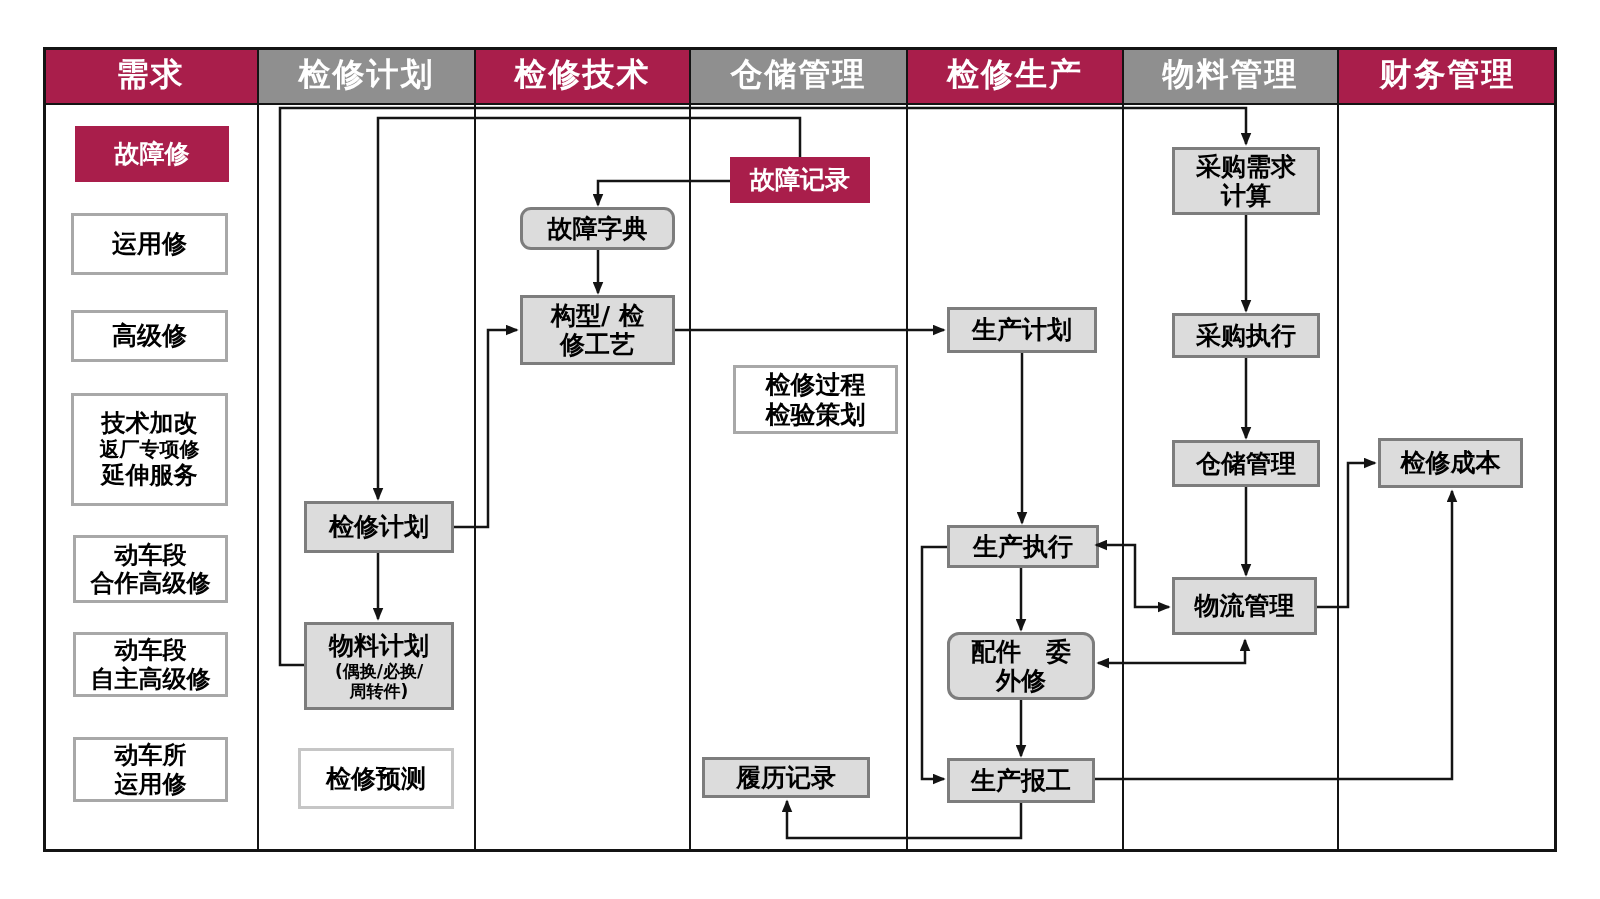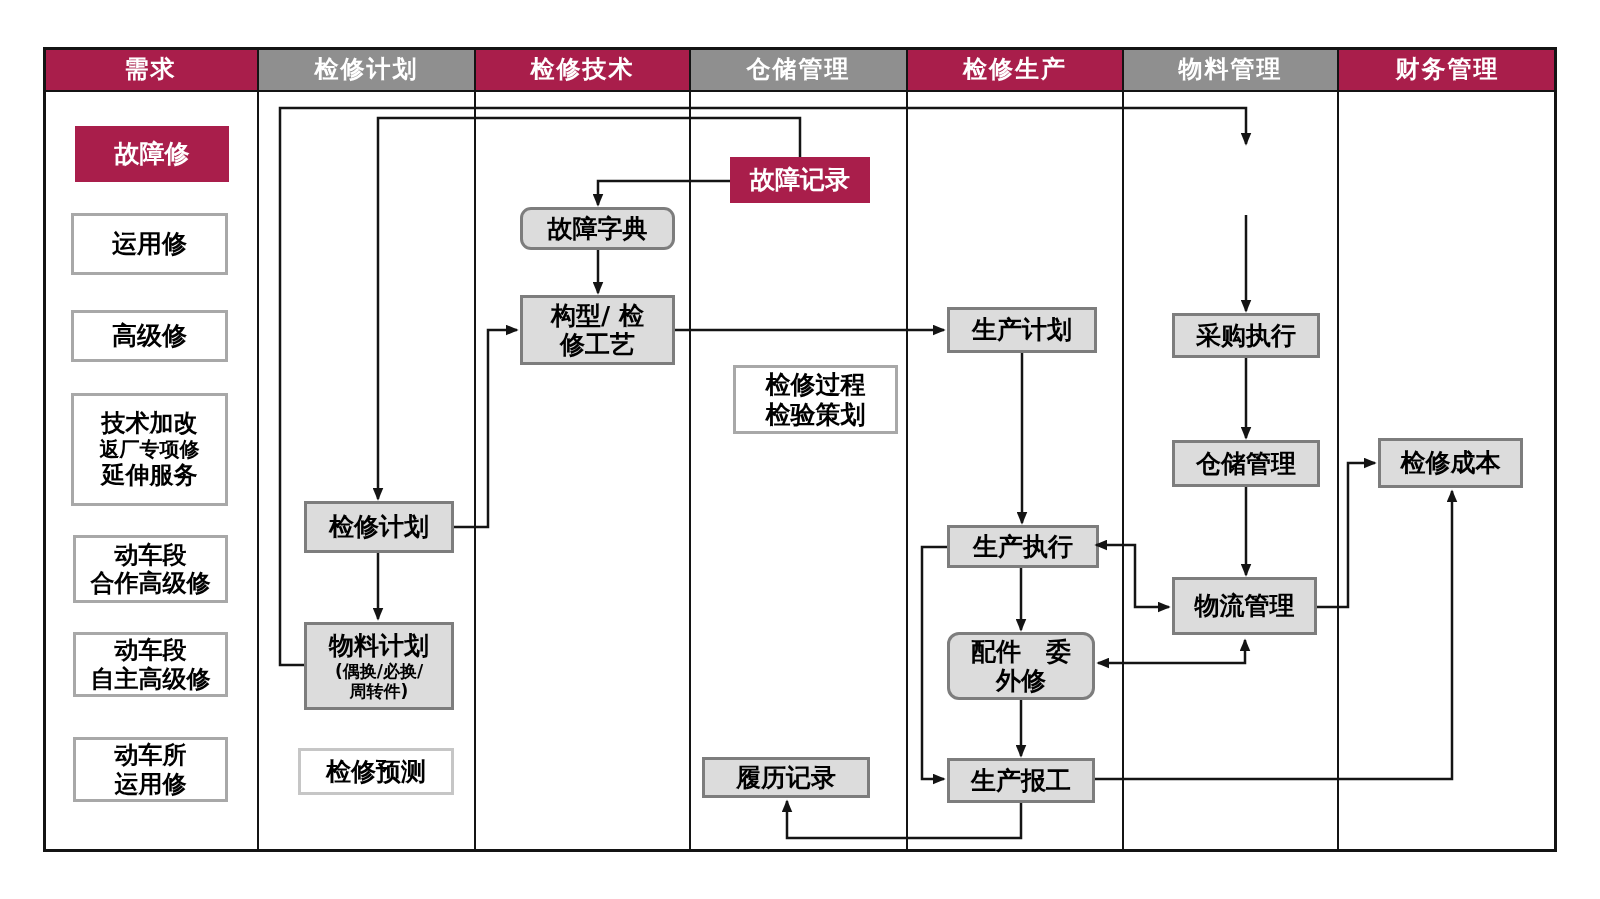--- a/index.html
+++ b/index.html
@@ -9,23 +9,23 @@
     --box-border:#7D7D7D;
     --white-box-border:#A8A8A8;
     --forecast-border:#C6C6C6;
     --line:#141414;
   }
   html,body{margin:0;padding:0;background:#fff;}
   body{font-family:"DejaVu Sans","Liberation Sans",sans-serif;}
   #canvas{position:relative;width:1600px;height:899px;background:#fff;overflow:hidden;}
   #frame{position:absolute;left:43px;top:47px;width:1514px;height:805px;
          border:3px solid var(--line);box-sizing:border-box;pointer-events:none;z-index:40;}
-  .hdr{position:absolute;top:47px;height:45px;box-sizing:border-box;
+  .hdr{position:absolute;top:47px;height:58px;box-sizing:border-box;
        display:flex;align-items:center;justify-content:center;
-       color:#fff;font-weight:bold;font-size:24px;letter-spacing:2px;
+       color:#fff;font-weight:bold;font-size:32px;letter-spacing:2px;
        border-bottom:2px solid var(--line);z-index:5;}
   .hdr-crimson{background:var(--accent);}
   .hdr-gray{background:var(--header-gray);}
   .vline{position:absolute;top:47px;height:805px;width:2px;background:var(--line);z-index:6;}
   .node{position:absolute;box-sizing:border-box;display:flex;flex-direction:column;
         align-items:center;justify-content:center;text-align:center;
         font-weight:bold;color:#000;line-height:1.18;z-index:10;}
   .v-gray{background:var(--box-fill);border:3px solid var(--box-border);}
   .v-white{background:#fff;border:3px solid var(--white-box-border);}
   .v-light{background:#fff;border:3px solid var(--forecast-border);}
@@ -86,21 +86,21 @@
   </div>
 
   <div class="node v-gray" style="left:304px;top:501px;width:150px;height:52px;">
     <span class="lbl">检修计划</span>
   </div>
   <div class="node v-gray" style="left:304px;top:622px;width:150px;height:88px;">
     <span class="lbl">物料计划</span>
     <span class="lbl-xs">(偶换/必换/
 周转件)</span>
   </div>
-  <div class="node v-light" style="left:298px;top:748px;width:156px;height:47px;">
+  <div class="node v-light" style="left:298px;top:748px;width:156px;height:61px;">
     <span class="lbl">检修预测</span>
   </div>
 
   <div class="node v-gray" style="left:520px;top:207px;width:155px;height:43px;border-radius:11px;">
     <span class="lbl">故障字典</span>
   </div>
   <div class="node v-gray" style="left:520px;top:295px;width:155px;height:70px;">
     <span class="lbl">构型/ 检
 修工艺</span>
   </div>
@@ -123,20 +123,24 @@
     <span class="lbl">生产执行</span>
   </div>
   <div class="node v-gray" style="left:947px;top:632px;width:148px;height:68px;border-radius:12px;">
     <span class="lbl">配件　委
 外修</span>
   </div>
   <div class="node v-gray" style="left:947px;top:758px;width:148px;height:45px;">
     <span class="lbl">生产报工</span>
   </div>
 
+  <div class="node v-gray" style="left:1172px;top:147px;width:148px;height:68px;">
+    <span class="lbl">采购需求
+计算</span>
+  </div>
   <div class="node v-gray" style="left:1172px;top:313px;width:148px;height:45px;">
     <span class="lbl">采购执行</span>
   </div>
   <div class="node v-gray" style="left:1172px;top:440px;width:148px;height:47px;">
     <span class="lbl">仓储管理</span>
   </div>
   <div class="node v-gray" style="left:1172px;top:577px;width:145px;height:58px;">
     <span class="lbl">物流管理</span>
   </div>
 

